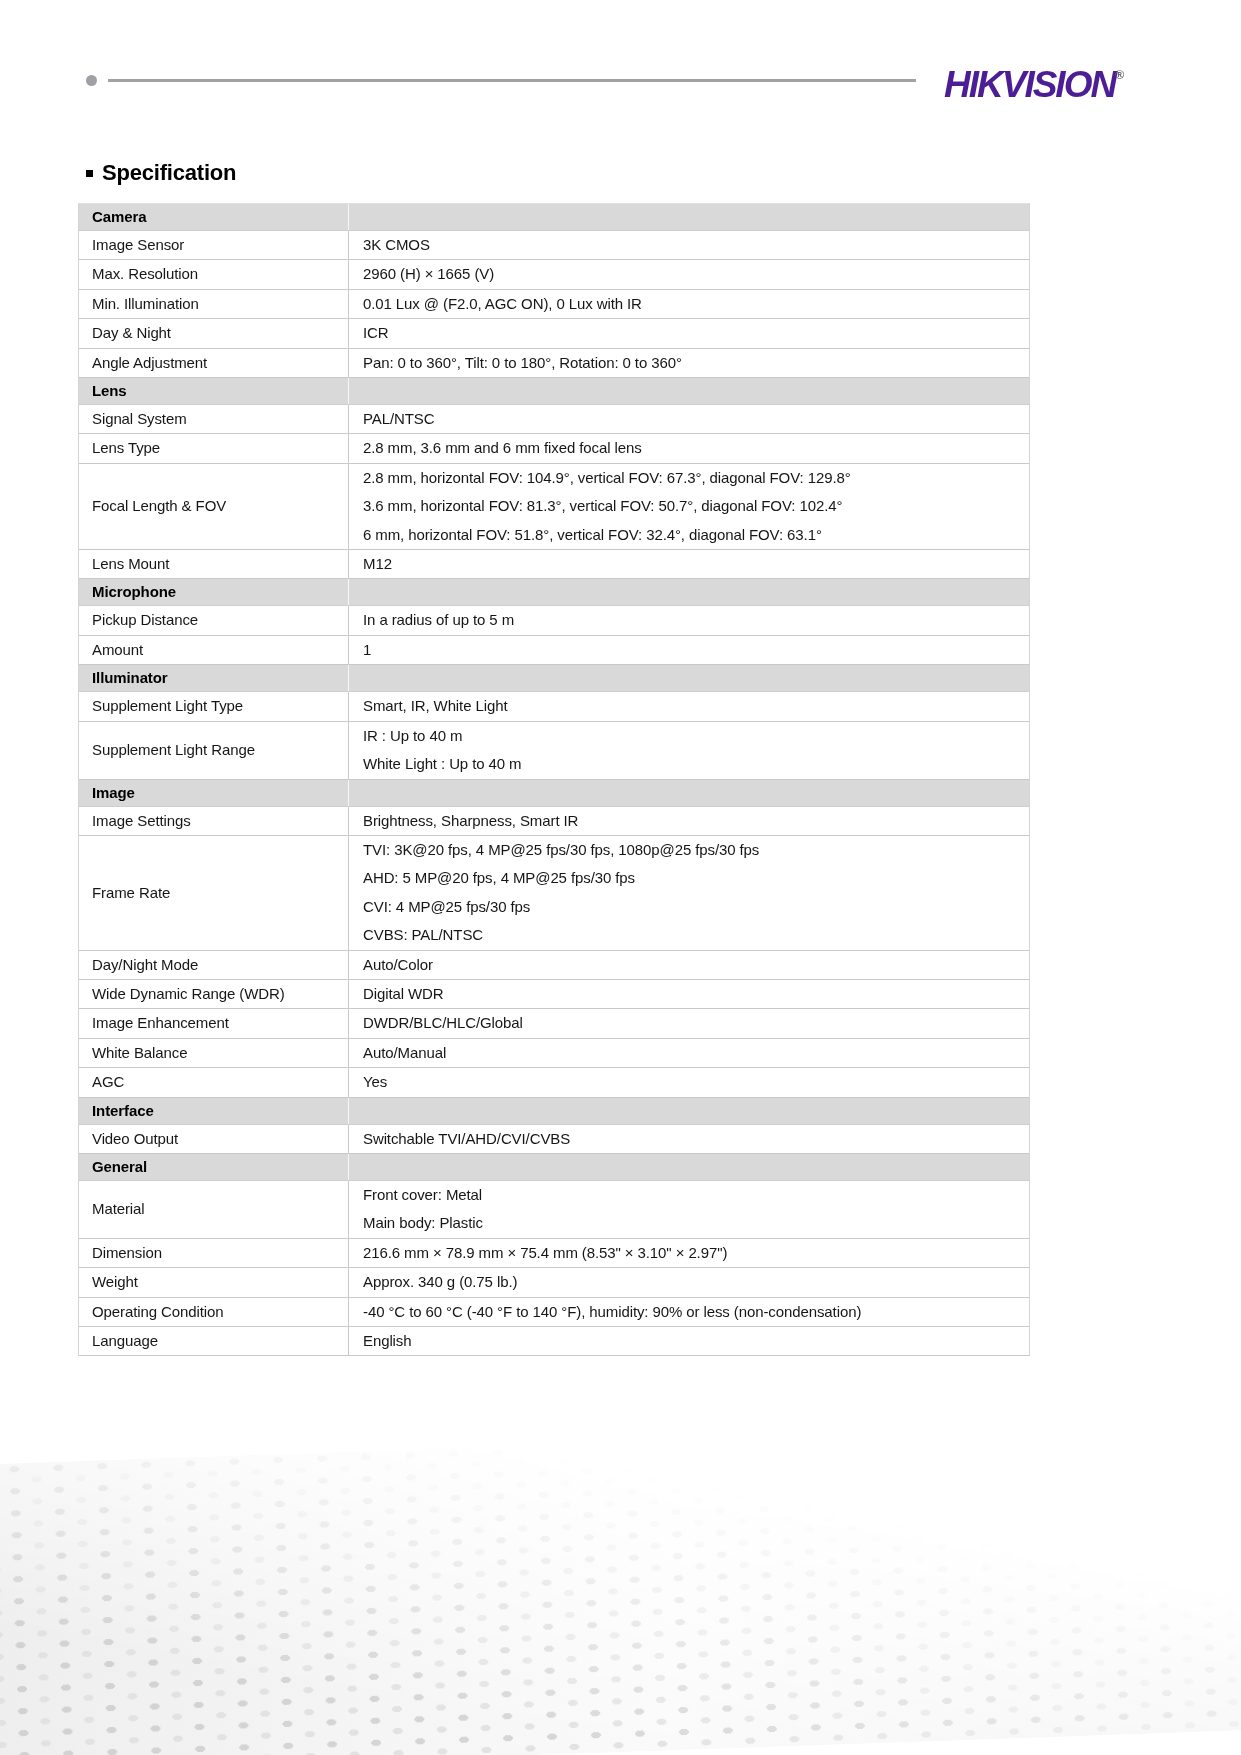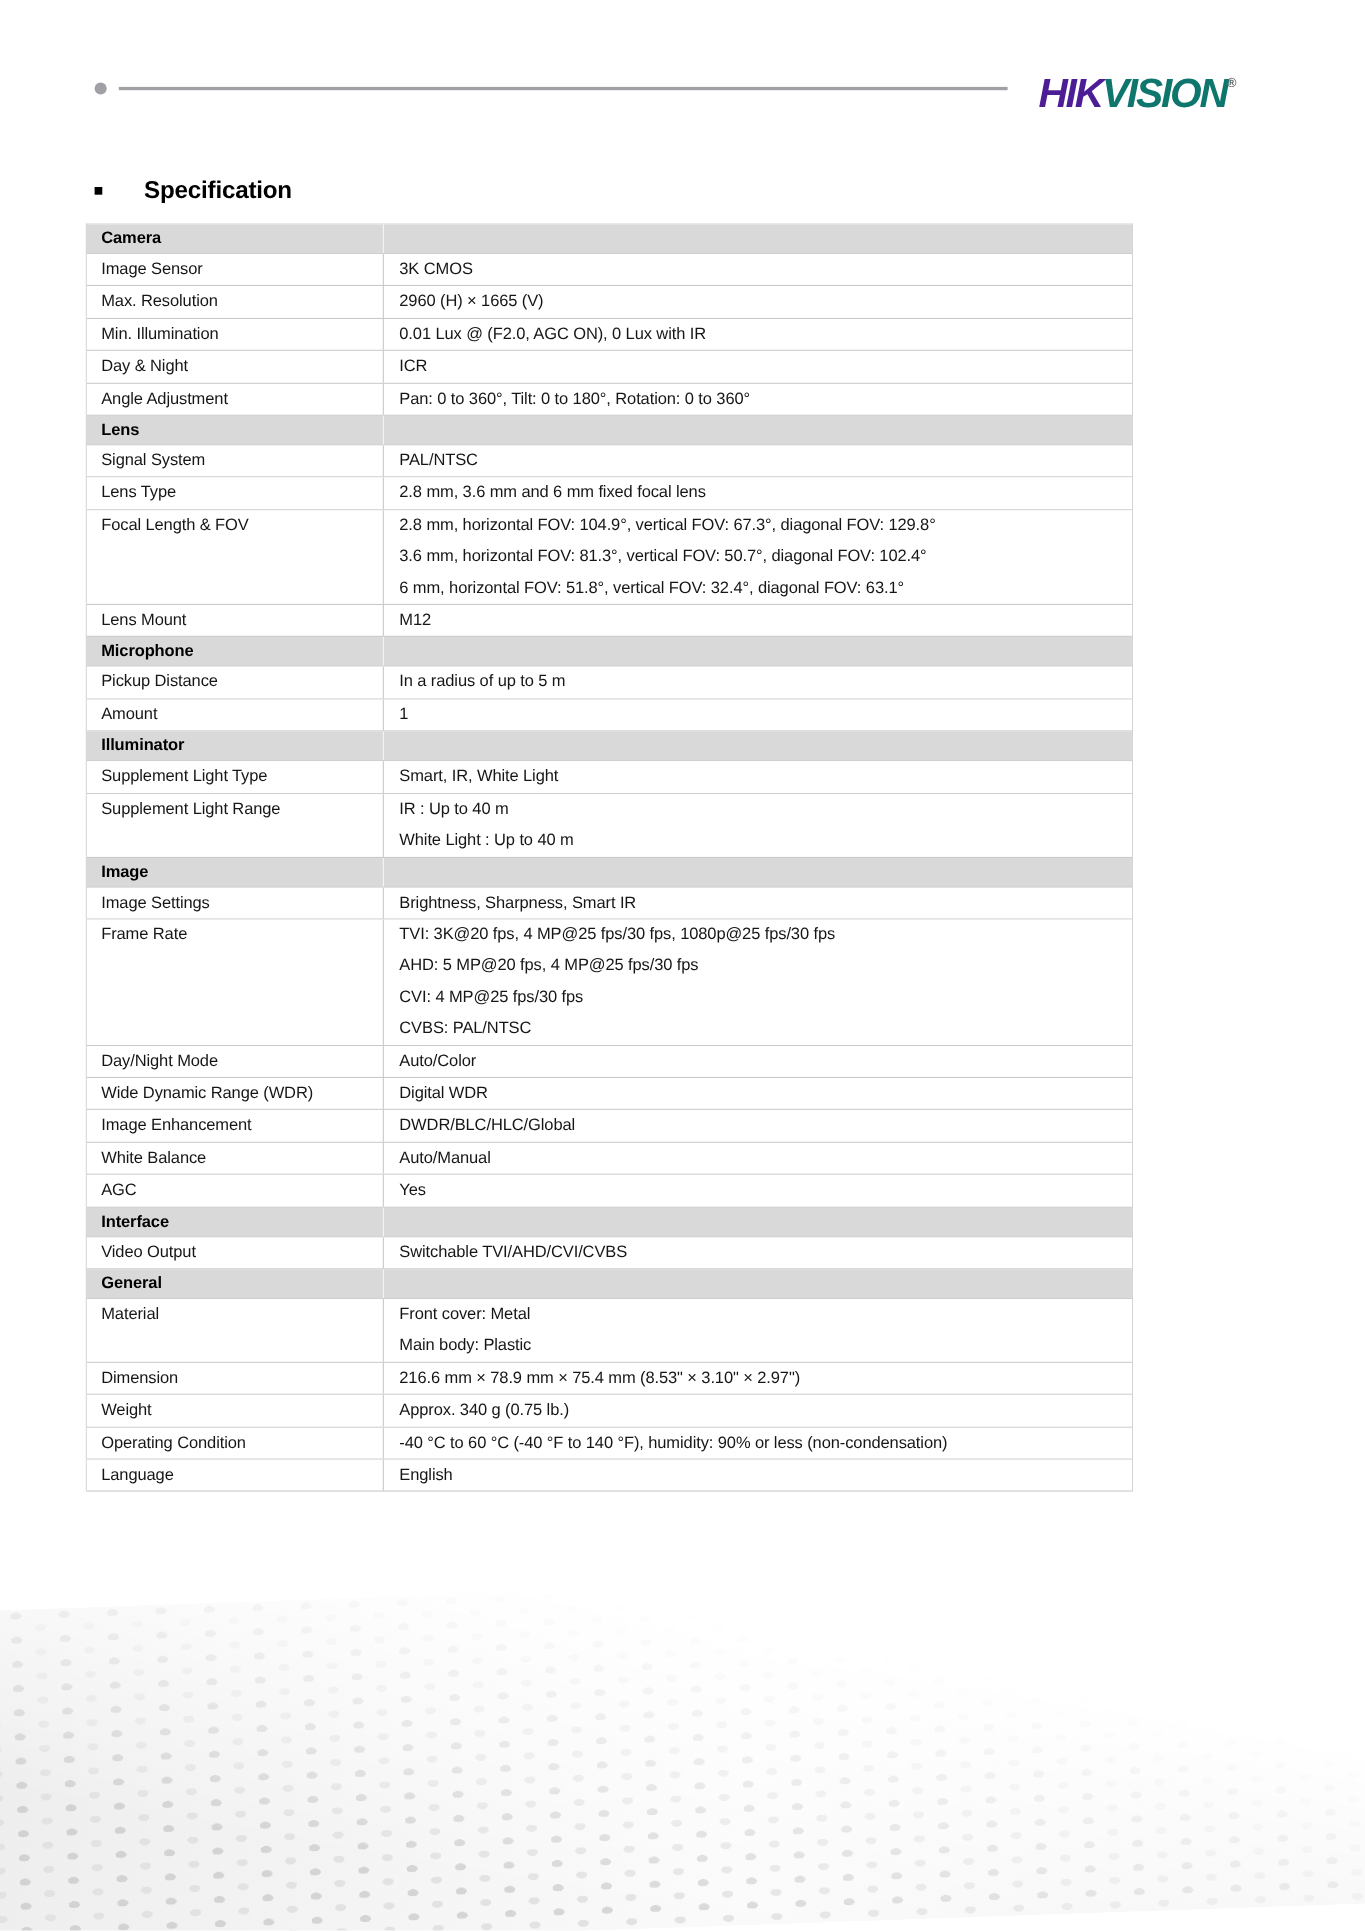--- a/index.html
+++ b/index.html
@@ -16,44 +16,44 @@
   }
   .hdr-line{
     position:absolute;left:108px;top:79px;width:808px;height:3px;background:#9fa1a4;
   }
   .logo{
     position:absolute;top:55px;left:944px;width:260px;
     font-style:italic;font-weight:bold;font-size:37px;letter-spacing:-2px;
     white-space:nowrap;line-height:40px;
   }
   .logo .hik{color:#4c1d95;}
-  .logo .vision{color:#0f766e;}
+  .logo .vision{color:#4c1d95;}
   .logo .reg{font-size:12px;color:#63666a;vertical-align:18px;letter-spacing:0;font-style:normal;}
   
   .spec-heading{
     position:absolute;left:86px;top:160px;display:flex;align-items:center;
-    font-weight:bold;font-size:22px;color:#000;letter-spacing:-0.2px;gap:29px;
+    font-weight:bold;font-size:22px;color:#000;letter-spacing:-0.2px;
   }
   .spec-heading .bullet{
     width:7px;height:7px;background:#000;margin-right:9px;display:inline-block;
   }
   
   .spec-table{
     position:absolute;left:78px;top:203px;width:950px;
     border-left:1px solid #d4d4d4;border-right:1px solid #d4d4d4;
     border-top:1px solid #e0e0e0;
     font-size:15px;letter-spacing:-0.1px;
   }
   .row{display:flex;border-bottom:1px solid #c9c9c9;background:#fff;}
   .row.section{background:#d9d9d9;border-bottom:1px solid #cfcfcf;}
   .cell{box-sizing:border-box;}
   .cell.label{
     width:270px;flex:0 0 270px;padding:0 8px 0 13px;
     border-right:1px solid #c9c9c9;
-    display:flex;flex-direction:column;justify-content:flex-start;
+    display:flex;flex-direction:column;justify-content:center;
   }
   .row.section .cell.label{border-right:1px solid rgba(255,255,255,0.75);}
   .cell.value{flex:1;padding:0 8px 0 14px;display:flex;flex-direction:column;justify-content:center;}
   .row.section .cell.label{font-weight:bold;color:#000;}
   .row.section .line{line-height:26px;}
   .line{line-height:28.4px;white-space:nowrap;}
   .row:not(.section) .cell .line{color:#161616;}
   
   .footer-pattern{
     position:absolute;left:-30px;right:-30px;bottom:-20px;height:310px;

